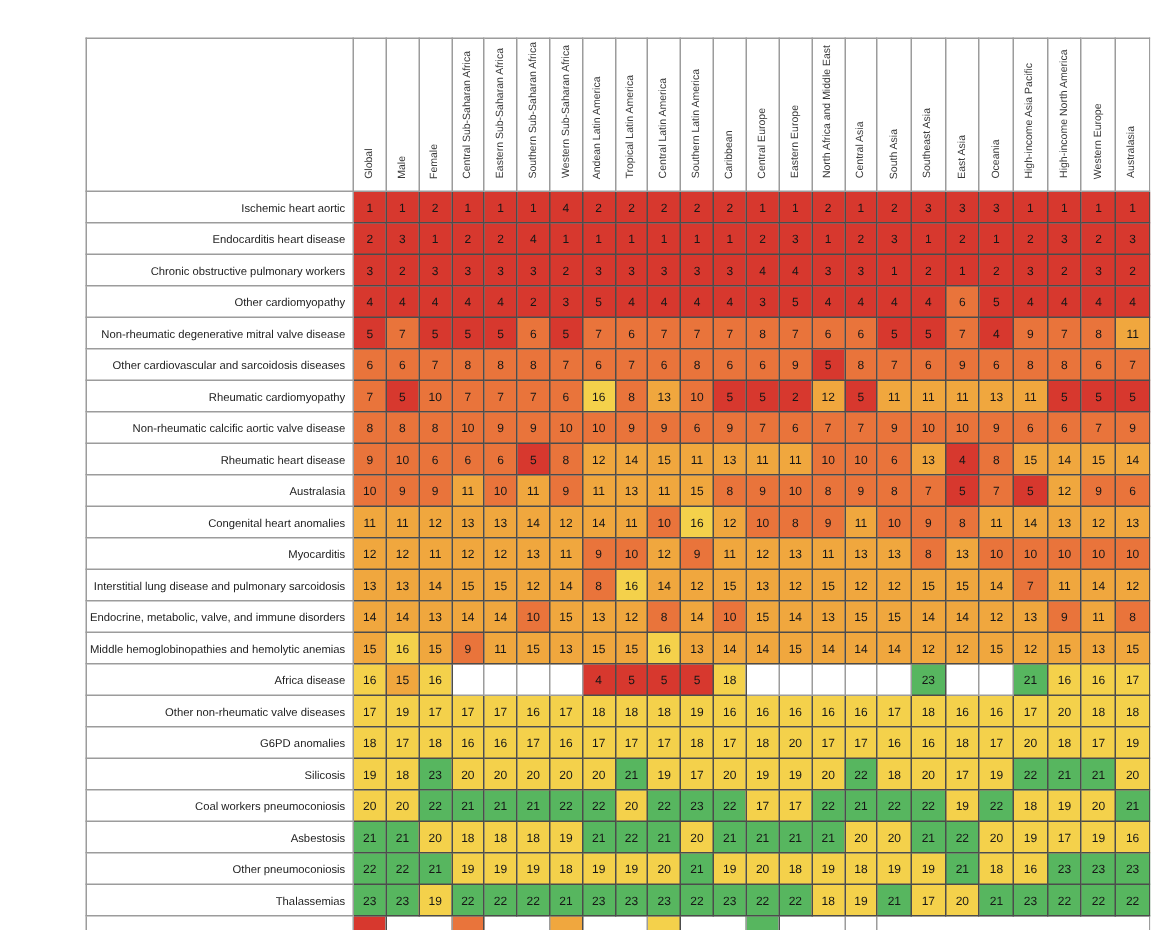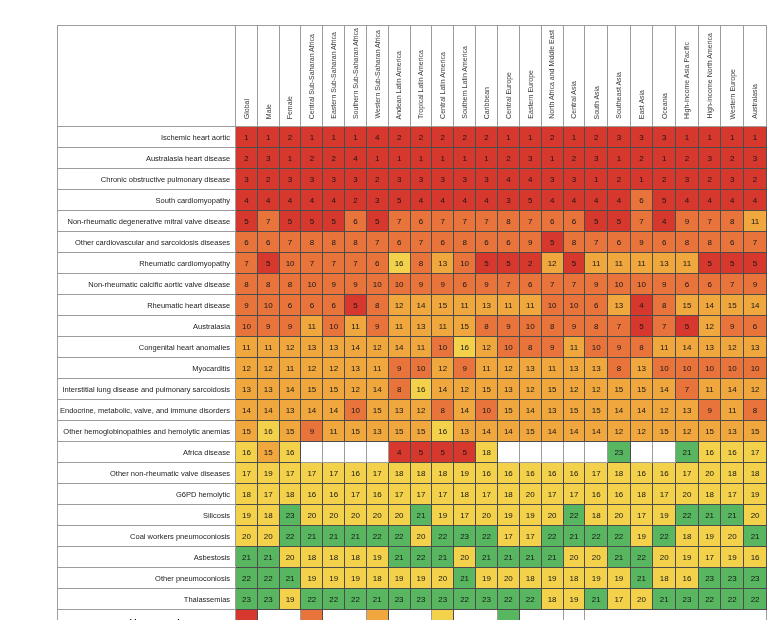--- a/index.html
+++ b/index.html
@@ -131,75 +131,75 @@
           <td class="cell filled" style="background: rgb(215, 56, 46);">2</td>
           <td class="cell filled" style="background: rgb(215, 56, 46);">3</td>
           <td class="cell filled" style="background: rgb(215, 56, 46);">3</td>
           <td class="cell filled" style="background: rgb(215, 56, 46);">3</td>
           <td class="cell filled" style="background: rgb(215, 56, 46);">1</td>
           <td class="cell filled" style="background: rgb(215, 56, 46);">1</td>
           <td class="cell filled" style="background: rgb(215, 56, 46);">1</td>
           <td class="cell filled" style="background: rgb(215, 56, 46);">1</td>
         </tr>
         <tr>
-          <th class="rowlabel">Australasia heart disease</th>
-          <td class="cell filled" style="background: rgb(215, 56, 46);">2</td>
-          <td class="cell filled" style="background: rgb(215, 56, 46);">3</td>
-          <td class="cell filled" style="background: rgb(215, 56, 46);">1</td>
-          <td class="cell filled" style="background: rgb(215, 56, 46);">2</td>
-          <td class="cell filled" style="background: rgb(215, 56, 46);">2</td>
-          <td class="cell filled" style="background: rgb(215, 56, 46);">4</td>
-          <td class="cell filled" style="background: rgb(215, 56, 46);">1</td>
-          <td class="cell filled" style="background: rgb(215, 56, 46);">1</td>
-          <td class="cell filled" style="background: rgb(215, 56, 46);">1</td>
-          <td class="cell filled" style="background: rgb(215, 56, 46);">1</td>
-          <td class="cell filled" style="background: rgb(215, 56, 46);">1</td>
-          <td class="cell filled" style="background: rgb(215, 56, 46);">1</td>
-          <td class="cell filled" style="background: rgb(215, 56, 46);">2</td>
-          <td class="cell filled" style="background: rgb(215, 56, 46);">3</td>
-          <td class="cell filled" style="background: rgb(215, 56, 46);">1</td>
-          <td class="cell filled" style="background: rgb(215, 56, 46);">2</td>
-          <td class="cell filled" style="background: rgb(215, 56, 46);">3</td>
-          <td class="cell filled" style="background: rgb(215, 56, 46);">1</td>
-          <td class="cell filled" style="background: rgb(215, 56, 46);">2</td>
-          <td class="cell filled" style="background: rgb(215, 56, 46);">1</td>
-          <td class="cell filled" style="background: rgb(215, 56, 46);">2</td>
-          <td class="cell filled" style="background: rgb(215, 56, 46);">3</td>
-          <td class="cell filled" style="background: rgb(215, 56, 46);">2</td>
-          <td class="cell filled" style="background: rgb(215, 56, 46);">3</td>
-        </tr>
-        <tr>
-          <th class="rowlabel">Chronic obstructive pulmonary disease</th>
-          <td class="cell filled" style="background: rgb(215, 56, 46);">3</td>
-          <td class="cell filled" style="background: rgb(215, 56, 46);">2</td>
-          <td class="cell filled" style="background: rgb(215, 56, 46);">3</td>
-          <td class="cell filled" style="background: rgb(215, 56, 46);">3</td>
-          <td class="cell filled" style="background: rgb(215, 56, 46);">3</td>
-          <td class="cell filled" style="background: rgb(215, 56, 46);">3</td>
-          <td class="cell filled" style="background: rgb(215, 56, 46);">2</td>
-          <td class="cell filled" style="background: rgb(215, 56, 46);">3</td>
-          <td class="cell filled" style="background: rgb(215, 56, 46);">3</td>
-          <td class="cell filled" style="background: rgb(215, 56, 46);">3</td>
-          <td class="cell filled" style="background: rgb(215, 56, 46);">3</td>
-          <td class="cell filled" style="background: rgb(215, 56, 46);">3</td>
-          <td class="cell filled" style="background: rgb(215, 56, 46);">4</td>
-          <td class="cell filled" style="background: rgb(215, 56, 46);">4</td>
-          <td class="cell filled" style="background: rgb(215, 56, 46);">3</td>
-          <td class="cell filled" style="background: rgb(215, 56, 46);">3</td>
-          <td class="cell filled" style="background: rgb(215, 56, 46);">1</td>
-          <td class="cell filled" style="background: rgb(215, 56, 46);">2</td>
-          <td class="cell filled" style="background: rgb(215, 56, 46);">1</td>
-          <td class="cell filled" style="background: rgb(215, 56, 46);">2</td>
-          <td class="cell filled" style="background: rgb(215, 56, 46);">3</td>
-          <td class="cell filled" style="background: rgb(215, 56, 46);">2</td>
-          <td class="cell filled" style="background: rgb(215, 56, 46);">3</td>
-          <td class="cell filled" style="background: rgb(215, 56, 46);">2</td>
-        </tr>
-        <tr>
-          <th class="rowlabel">South cardiomyopathy</th>
+          <th class="rowlabel">Endocarditis heart disease</th>
+          <td class="cell filled" style="background: rgb(215, 56, 46);">2</td>
+          <td class="cell filled" style="background: rgb(215, 56, 46);">3</td>
+          <td class="cell filled" style="background: rgb(215, 56, 46);">1</td>
+          <td class="cell filled" style="background: rgb(215, 56, 46);">2</td>
+          <td class="cell filled" style="background: rgb(215, 56, 46);">2</td>
+          <td class="cell filled" style="background: rgb(215, 56, 46);">4</td>
+          <td class="cell filled" style="background: rgb(215, 56, 46);">1</td>
+          <td class="cell filled" style="background: rgb(215, 56, 46);">1</td>
+          <td class="cell filled" style="background: rgb(215, 56, 46);">1</td>
+          <td class="cell filled" style="background: rgb(215, 56, 46);">1</td>
+          <td class="cell filled" style="background: rgb(215, 56, 46);">1</td>
+          <td class="cell filled" style="background: rgb(215, 56, 46);">1</td>
+          <td class="cell filled" style="background: rgb(215, 56, 46);">2</td>
+          <td class="cell filled" style="background: rgb(215, 56, 46);">3</td>
+          <td class="cell filled" style="background: rgb(215, 56, 46);">1</td>
+          <td class="cell filled" style="background: rgb(215, 56, 46);">2</td>
+          <td class="cell filled" style="background: rgb(215, 56, 46);">3</td>
+          <td class="cell filled" style="background: rgb(215, 56, 46);">1</td>
+          <td class="cell filled" style="background: rgb(215, 56, 46);">2</td>
+          <td class="cell filled" style="background: rgb(215, 56, 46);">1</td>
+          <td class="cell filled" style="background: rgb(215, 56, 46);">2</td>
+          <td class="cell filled" style="background: rgb(215, 56, 46);">3</td>
+          <td class="cell filled" style="background: rgb(215, 56, 46);">2</td>
+          <td class="cell filled" style="background: rgb(215, 56, 46);">3</td>
+        </tr>
+        <tr>
+          <th class="rowlabel">Chronic obstructive pulmonary workers</th>
+          <td class="cell filled" style="background: rgb(215, 56, 46);">3</td>
+          <td class="cell filled" style="background: rgb(215, 56, 46);">2</td>
+          <td class="cell filled" style="background: rgb(215, 56, 46);">3</td>
+          <td class="cell filled" style="background: rgb(215, 56, 46);">3</td>
+          <td class="cell filled" style="background: rgb(215, 56, 46);">3</td>
+          <td class="cell filled" style="background: rgb(215, 56, 46);">3</td>
+          <td class="cell filled" style="background: rgb(215, 56, 46);">2</td>
+          <td class="cell filled" style="background: rgb(215, 56, 46);">3</td>
+          <td class="cell filled" style="background: rgb(215, 56, 46);">3</td>
+          <td class="cell filled" style="background: rgb(215, 56, 46);">3</td>
+          <td class="cell filled" style="background: rgb(215, 56, 46);">3</td>
+          <td class="cell filled" style="background: rgb(215, 56, 46);">3</td>
+          <td class="cell filled" style="background: rgb(215, 56, 46);">4</td>
+          <td class="cell filled" style="background: rgb(215, 56, 46);">4</td>
+          <td class="cell filled" style="background: rgb(215, 56, 46);">3</td>
+          <td class="cell filled" style="background: rgb(215, 56, 46);">3</td>
+          <td class="cell filled" style="background: rgb(215, 56, 46);">1</td>
+          <td class="cell filled" style="background: rgb(215, 56, 46);">2</td>
+          <td class="cell filled" style="background: rgb(215, 56, 46);">1</td>
+          <td class="cell filled" style="background: rgb(215, 56, 46);">2</td>
+          <td class="cell filled" style="background: rgb(215, 56, 46);">3</td>
+          <td class="cell filled" style="background: rgb(215, 56, 46);">2</td>
+          <td class="cell filled" style="background: rgb(215, 56, 46);">3</td>
+          <td class="cell filled" style="background: rgb(215, 56, 46);">2</td>
+        </tr>
+        <tr>
+          <th class="rowlabel">Other cardiomyopathy</th>
           <td class="cell filled" style="background: rgb(215, 56, 46);">4</td>
           <td class="cell filled" style="background: rgb(215, 56, 46);">4</td>
           <td class="cell filled" style="background: rgb(215, 56, 46);">4</td>
           <td class="cell filled" style="background: rgb(215, 56, 46);">4</td>
           <td class="cell filled" style="background: rgb(215, 56, 46);">4</td>
           <td class="cell filled" style="background: rgb(215, 56, 46);">2</td>
           <td class="cell filled" style="background: rgb(215, 56, 46);">3</td>
           <td class="cell filled" style="background: rgb(215, 56, 46);">5</td>
           <td class="cell filled" style="background: rgb(215, 56, 46);">4</td>
           <td class="cell filled" style="background: rgb(215, 56, 46);">4</td>
@@ -482,21 +482,21 @@
           <td class="cell filled" style="background: rgb(240, 167, 62);">15</td>
           <td class="cell filled" style="background: rgb(240, 167, 62);">14</td>
           <td class="cell filled" style="background: rgb(240, 167, 62);">14</td>
           <td class="cell filled" style="background: rgb(240, 167, 62);">12</td>
           <td class="cell filled" style="background: rgb(240, 167, 62);">13</td>
           <td class="cell filled" style="background: rgb(233, 116, 59);">9</td>
           <td class="cell filled" style="background: rgb(240, 167, 62);">11</td>
           <td class="cell filled" style="background: rgb(233, 116, 59);">8</td>
         </tr>
         <tr>
-          <th class="rowlabel">Other hemoglobinopathies and hemolytic anemias</th>
+          <th class="rowlabel">Middle hemoglobinopathies and hemolytic anemias</th>
           <td class="cell filled" style="background: rgb(240, 167, 62);">15</td>
           <td class="cell filled" style="background: rgb(244, 209, 75);">16</td>
           <td class="cell filled" style="background: rgb(240, 167, 62);">15</td>
           <td class="cell filled" style="background: rgb(233, 116, 59);">9</td>
           <td class="cell filled" style="background: rgb(240, 167, 62);">11</td>
           <td class="cell filled" style="background: rgb(240, 167, 62);">15</td>
           <td class="cell filled" style="background: rgb(240, 167, 62);">13</td>
           <td class="cell filled" style="background: rgb(240, 167, 62);">15</td>
           <td class="cell filled" style="background: rgb(240, 167, 62);">15</td>
           <td class="cell filled" style="background: rgb(244, 209, 75);">16</td>
@@ -563,21 +563,21 @@
           <td class="cell filled" style="background: rgb(244, 209, 75);">17</td>
           <td class="cell filled" style="background: rgb(244, 209, 75);">18</td>
           <td class="cell filled" style="background: rgb(244, 209, 75);">16</td>
           <td class="cell filled" style="background: rgb(244, 209, 75);">16</td>
           <td class="cell filled" style="background: rgb(244, 209, 75);">17</td>
           <td class="cell filled" style="background: rgb(244, 209, 75);">20</td>
           <td class="cell filled" style="background: rgb(244, 209, 75);">18</td>
           <td class="cell filled" style="background: rgb(244, 209, 75);">18</td>
         </tr>
         <tr>
-          <th class="rowlabel">G6PD hemolytic</th>
+          <th class="rowlabel">G6PD anomalies</th>
           <td class="cell filled" style="background: rgb(244, 209, 75);">18</td>
           <td class="cell filled" style="background: rgb(244, 209, 75);">17</td>
           <td class="cell filled" style="background: rgb(244, 209, 75);">18</td>
           <td class="cell filled" style="background: rgb(244, 209, 75);">16</td>
           <td class="cell filled" style="background: rgb(244, 209, 75);">16</td>
           <td class="cell filled" style="background: rgb(244, 209, 75);">17</td>
           <td class="cell filled" style="background: rgb(244, 209, 75);">16</td>
           <td class="cell filled" style="background: rgb(244, 209, 75);">17</td>
           <td class="cell filled" style="background: rgb(244, 209, 75);">17</td>
           <td class="cell filled" style="background: rgb(244, 209, 75);">17</td>

